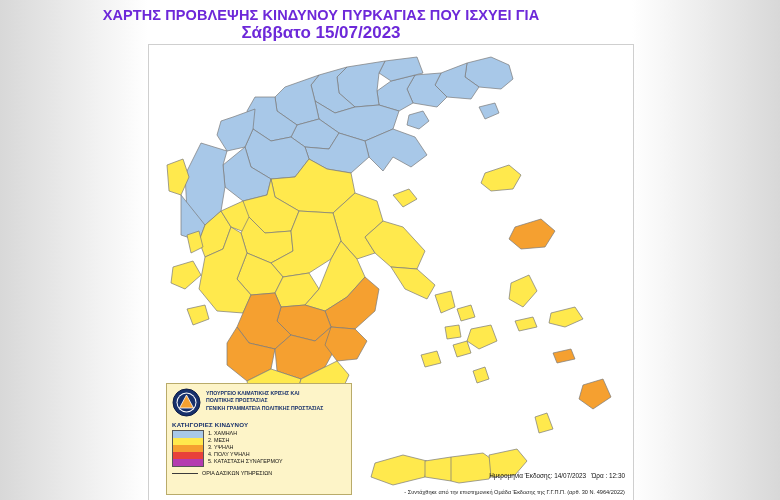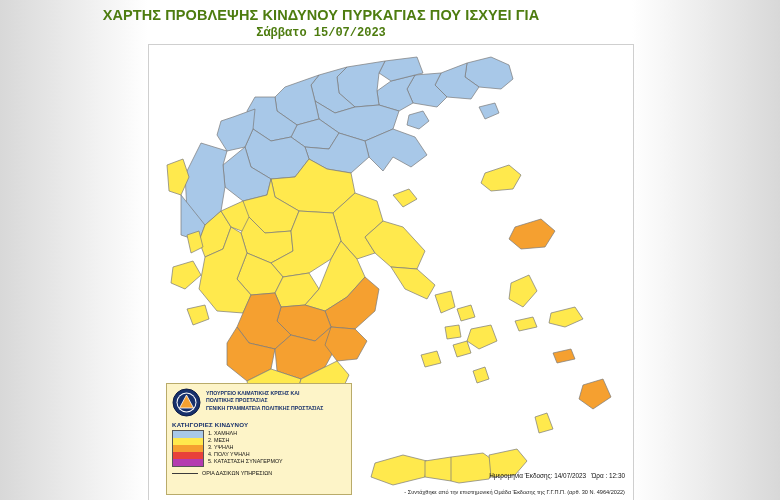--- a/index.html
+++ b/index.html
@@ -18,33 +18,32 @@
     width: 780px;
     height: 500px;
     background: #ffffff;
   }
   .title-block {
     position: absolute;
     left: 0;
     top: 6px;
     width: 642px;
     text-align: center;
-    color: #4d7c0f;
+    color: #6d28d9;
   }
   .title-line1 {
     font-size: 14.5px;
     font-weight: bold;
     letter-spacing: 0.1px;
     line-height: 18px;
   }
   .title-line2 {
-    font-size: 12px;
+    font-size: 17px;
     font-weight: bold;
     line-height: 18px;
-    font-family: Liberation Mono, monospace;
   }
   .map-frame {
     position: absolute;
     left: 148px;
     top: 44px;
     width: 484px;
     height: 456px;
     background: #ffffff;
     border: 1px solid #cfcfcf;
     overflow: hidden;

